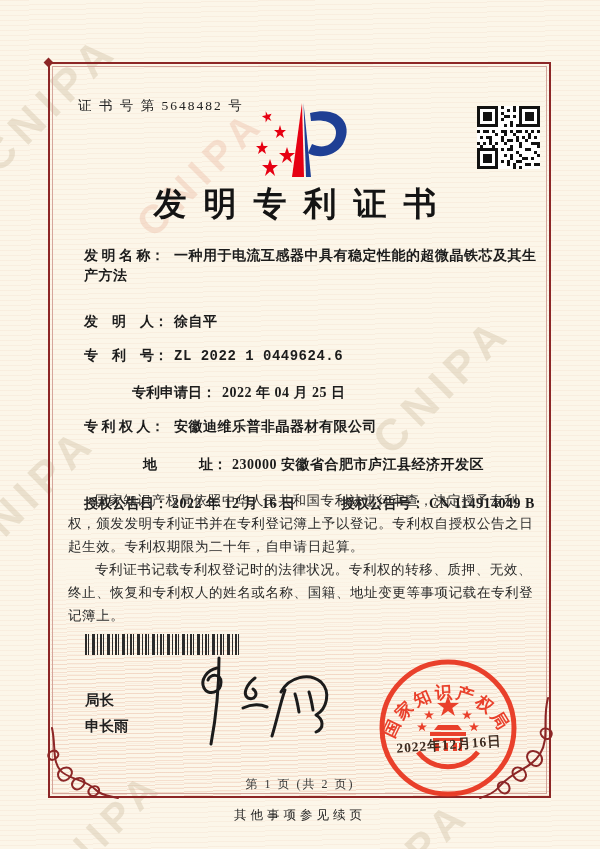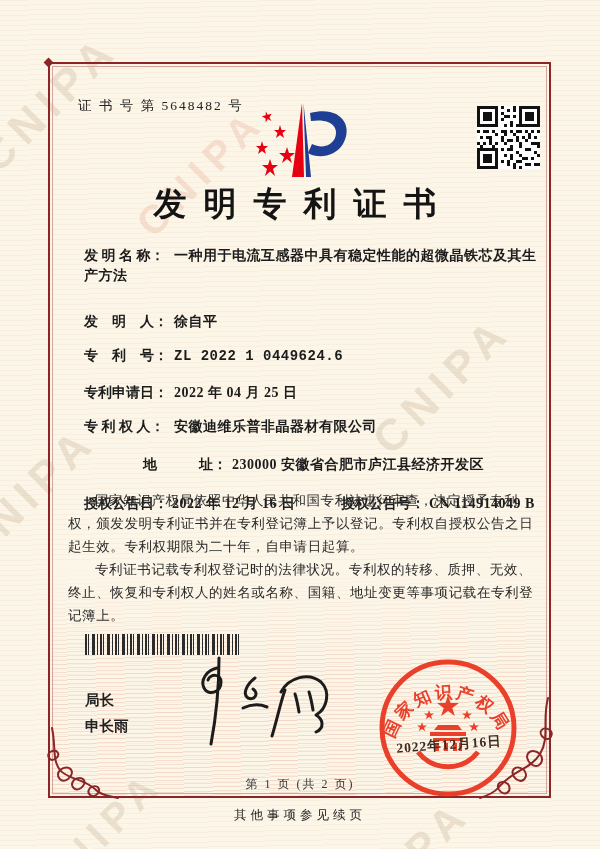--- a/index.html
+++ b/index.html
@@ -58,21 +58,21 @@
   .qr{position:absolute;left:477px;top:106px;width:63px;height:63px;background:#fff;}
   .title{
     position:absolute;left:0;right:0;top:182px;text-align:center;
     font-size:33px;font-weight:bold;letter-spacing:17px;padding-left:7px;color:#141414;
   }
   .fields{position:absolute;left:84px;top:246px;right:58px;font-size:14px;font-weight:bold;color:#1c1c1c;}
   .field-row{line-height:20px;}
   .field-row.r1{margin-bottom:26px;}
   .field-row.r2{margin-bottom:14px;}
   .field-row.r3{margin-bottom:17px;font-family:Liberation Mono, monospace;}
-  .field-row.r4{margin-bottom:14px;}
+  .field-row.r4{margin-bottom:14px;margin-left:48px;}
   .field-row.r5{margin-bottom:18px;}
   .field-row.r6{margin-bottom:19px;text-align:center;}
   .field-label{display:inline-block;min-width:86px;}
   .field-value{margin-left:4px;letter-spacing:0.5px;}
   .grant-no{margin-left:42px;}
   .paragraphs{
     position:absolute;left:68px;right:58px;top:489px;
     font-size:13.5px;line-height:23px;color:#2a2a2a;letter-spacing:0.6px;
   }
   .paragraphs p{margin:0;text-indent:2em;}

